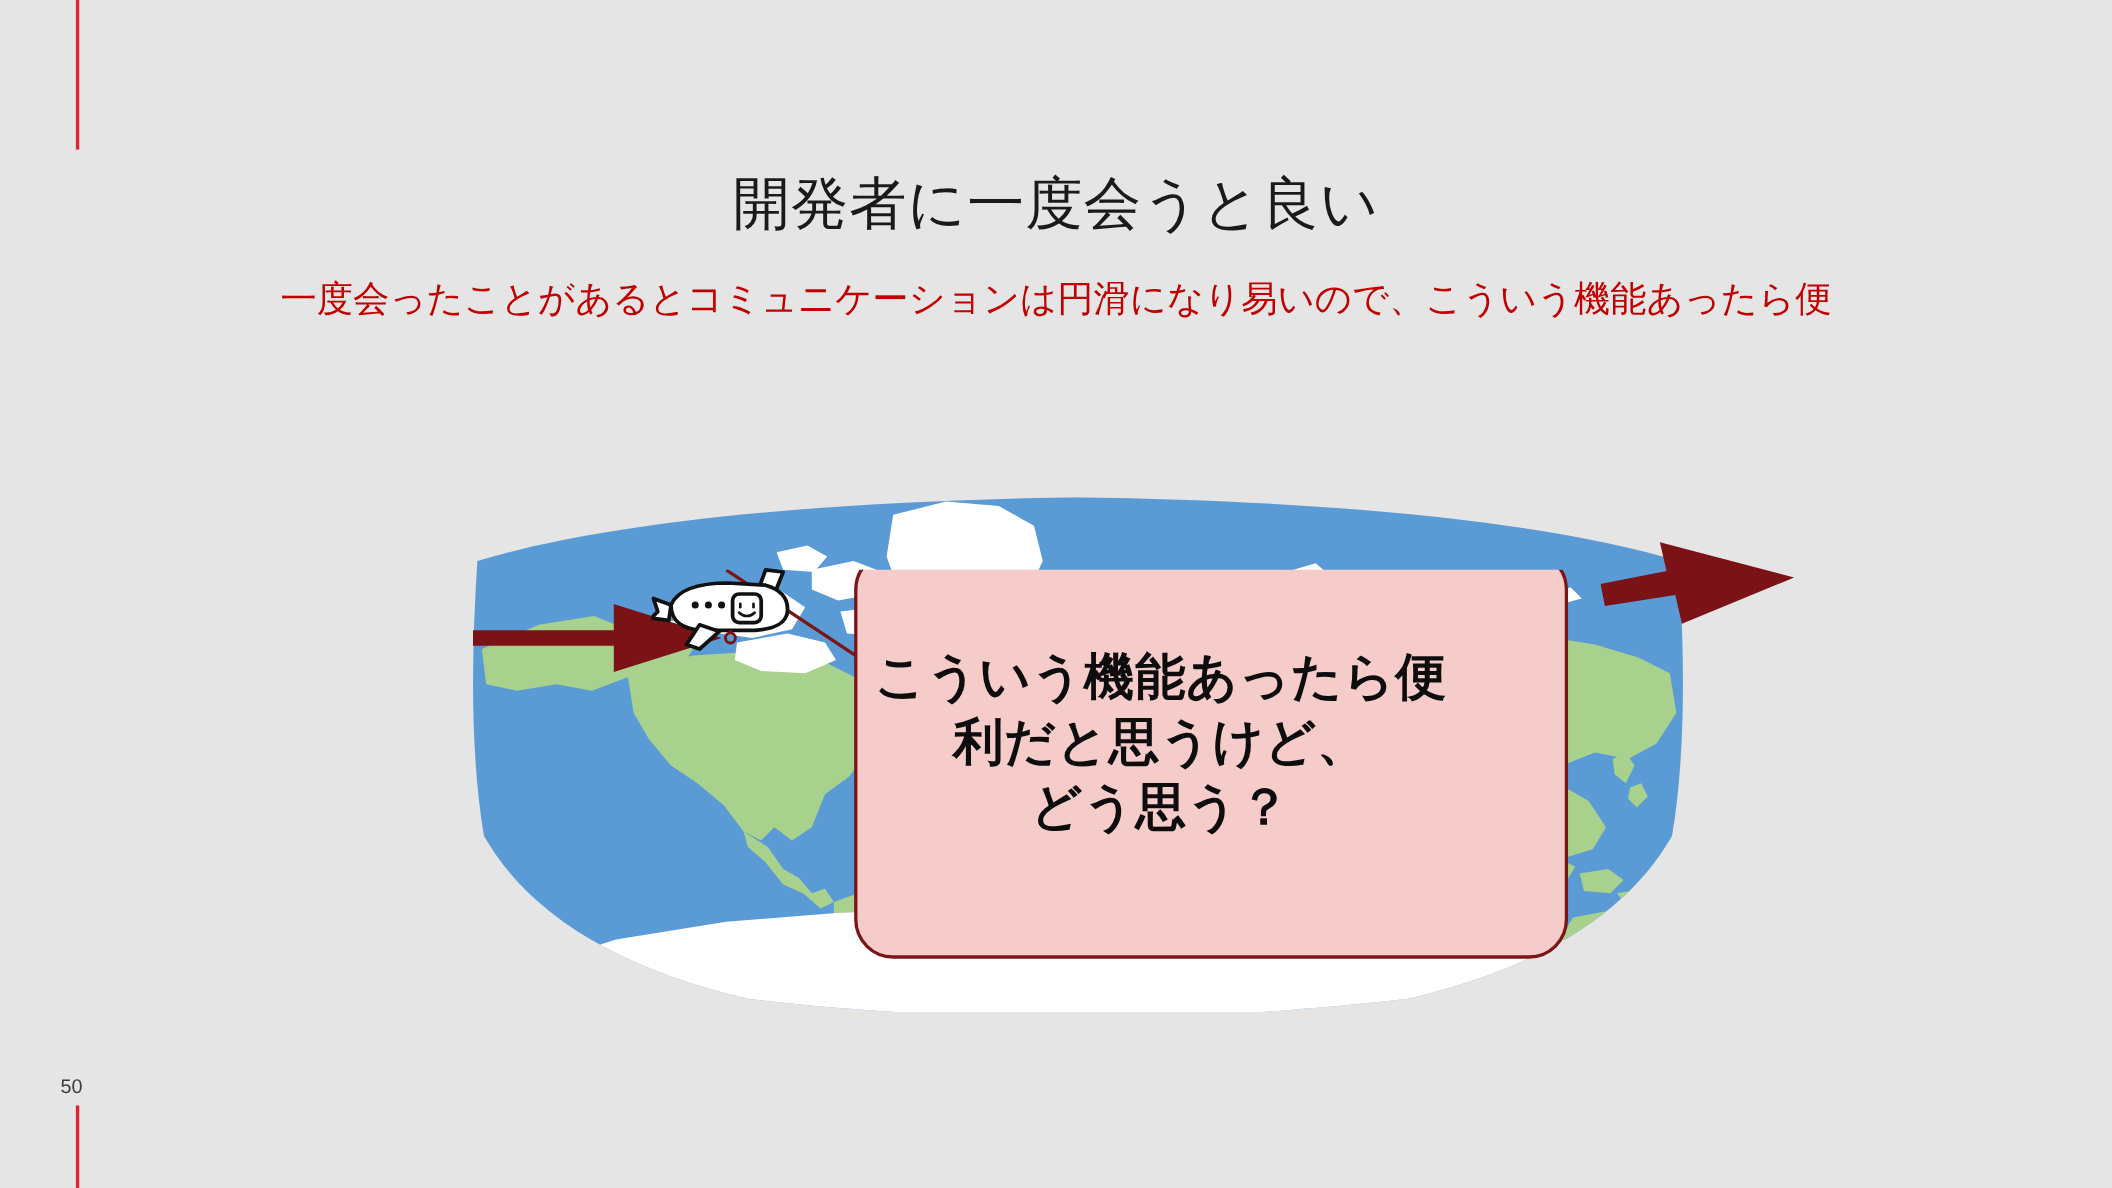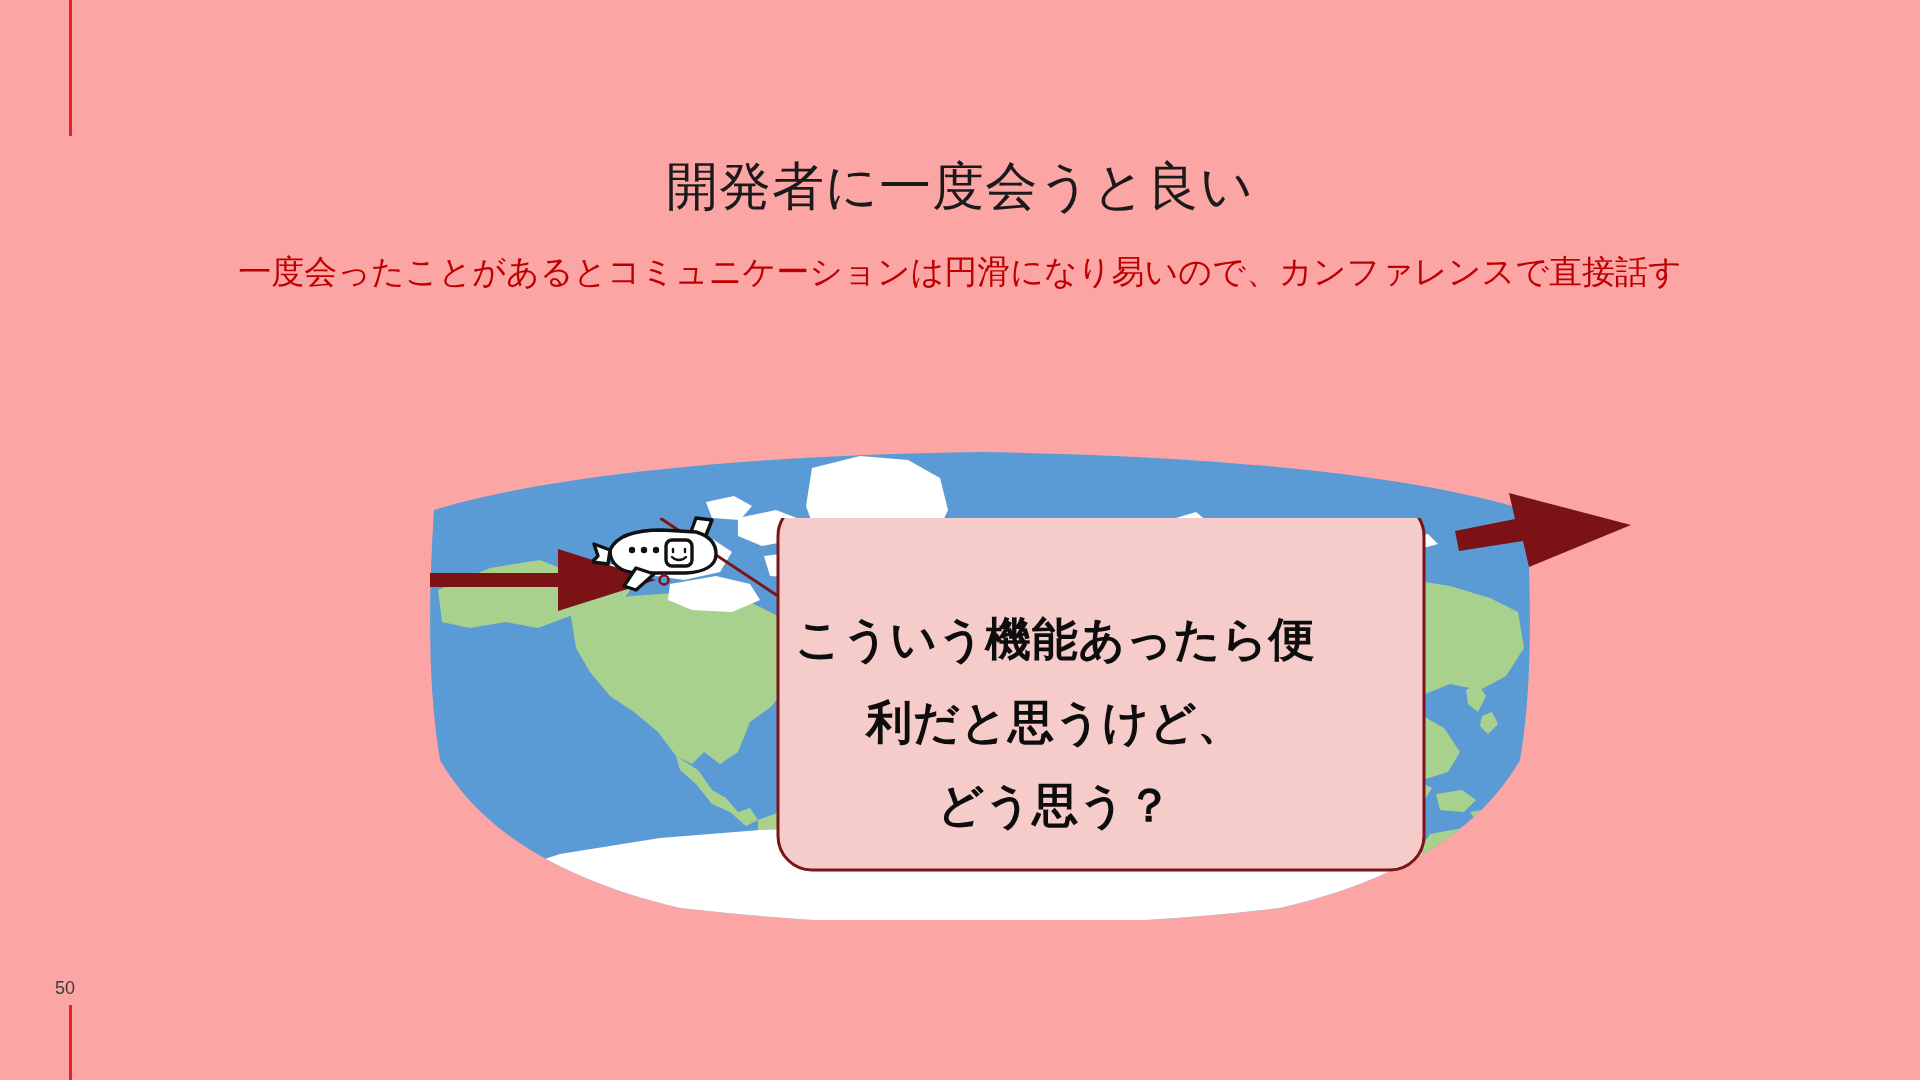--- a/index.html
+++ b/index.html
@@ -8,21 +8,21 @@
     padding: 0;
     background: #ffffff;
   }
   body {
     font-family: "Liberation Sans", "DejaVu Sans", sans-serif;
   }
   #slide {
     position: relative;
     width: 1920px;
     height: 1080px;
-    background: #fca5a5;
+    background: #e5e5e5;
     overflow: hidden;
   }
 
   
   .accent-rule-top {
     position: absolute;
     left: 69px;
     top: 0;
     width: 3px;
     height: 136px;
@@ -114,21 +114,20 @@
     text-align: center;
     font-size: 46px;
     font-weight: bold;
     color: #0d0d0d;
     line-height: 1.28;
     letter-spacing: 0.5px;
   }
   .bubble-text .line {
     display: block;
     white-space: nowrap;
-    margin-top: 24px;
   }
 
   
   .page-number {
     position: absolute;
     left: 55px;
     top: 978px;
     font-size: 18px;
     color: #3c3c3c;
   }
@@ -154,21 +153,21 @@
 </style>
 </head>
 <body>
 
 <div id="slide">
 
   <div class="accent-rule-top"></div>
   <div class="accent-rule-bottom"></div>
 
   <div class="slide-title">開発者に一度会うと良い</div>
-  <div class="slide-subtitle">一度会ったことがあるとコミュニケーションは円滑になり易いので、カンファレンスで直接話す</div>
+  <div class="slide-subtitle">一度会ったことがあるとコミュニケーションは円滑になり易いので、こういう機能あったら便</div>
 
   <svg id="worldmap" viewBox="0 0 1120 560" aria-hidden="true">
     <defs>
       <clipPath id="globeClip">
         <path d="M14,150 C120,118 300,96 560,92 C820,96 1000,118 1106,150
                  C1112,240 1112,330 1100,400
                  C1060,470 980,520 860,548
                  C740,562 620,566 560,566
                  C500,566 380,562 260,548
                  C140,520 60,470 20,400

